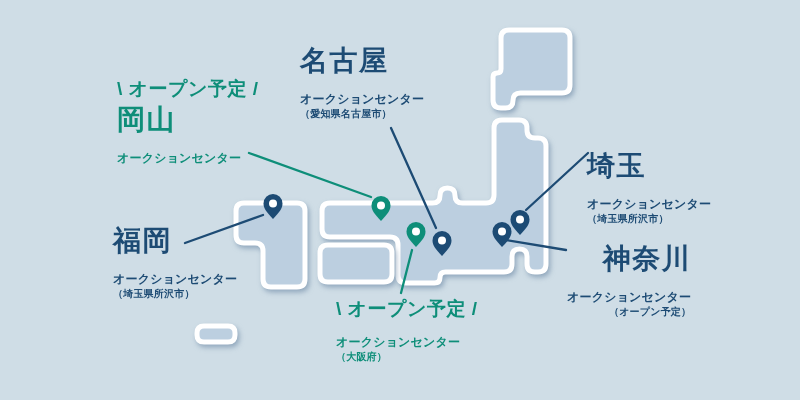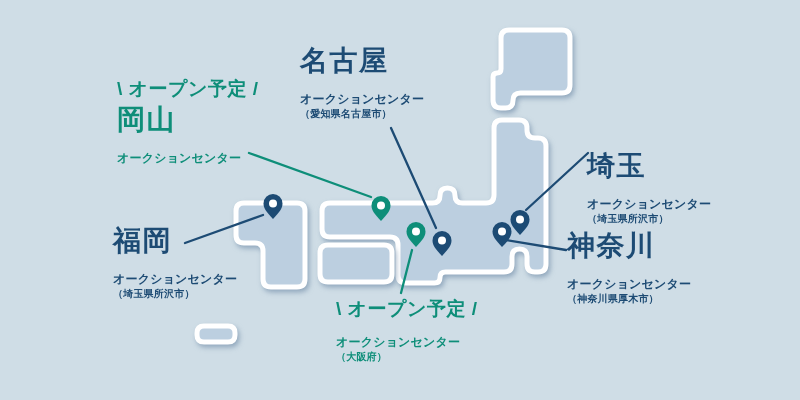--- a/index.html
+++ b/index.html
@@ -26,21 +26,21 @@
   .loc .status{font-size:19px;letter-spacing:.5px;margin-bottom:5px;}
   .loc .city{font-size:28px;letter-spacing:1.5px;}
   .loc .sub{font-size:12px;margin-top:16px;letter-spacing:.2px;font-family:Liberation Serif, serif;}
   .loc .addr{font-size:10px;margin-top:2px;letter-spacing:.2px;}
   .navy{color:#1d4b74;}
   .teal{color:#0e8e79;}
   .pos-nagoya{left:300px;top:46px;width:190px;text-align:left;}
   .pos-okayama{left:117px;top:79px;}
   .pos-fukuoka{left:113px;top:226px;}
   .pos-saitama{left:587px;top:151px;}
-  .pos-kanagawa{left:567px;top:231px;}
+  .pos-kanagawa{left:567px;top:244px;text-align:right;}
   .pos-osaka{left:336px;top:299px;}
 </style>
 </head>
 <body>
 
 <div class="stage">
 
   <svg class="map" width="800" height="400" viewBox="0 0 800 400">
       <path d="M501.0 38.0 Q501 30 509.0 30.0 L562.0 30.0 Q570 30 570.0 38.0 L570.0 85.0 Q570 93 562.0 93.0 L520.5 93.0 Q513 93 513.0 100.5 L513.0 100.5 Q513 108 505.5 108.0 L501.0 108.0 Q493 108 493.0 100.0 L493.0 77.0 Q493 73 497.0 73.0 L497.0 73.0 Q501 73 501.0 69.0 Z" fill="#bccfe0" stroke="#ffffff" stroke-width="5" stroke-linejoin="round" class="island"></path>
       <path d="M322.0 211.0 Q322 203 330.0 203.0 L432.5 203.0 Q440 203 440.0 195.5 L440.0 195.5 Q440 188 447.5 188.0 L447.5 188.0 Q455 188 455.0 195.5 L455.0 195.5 Q455 203 462.5 203.0 L486.0 203.0 Q494 203 494.0 195.0 L494.0 128.0 Q494 120 502.0 120.0 L519.0 120.0 Q527 120 527.0 128.0 L527.0 130.0 Q527 138 535.0 138.0 L538.0 138.0 Q546 138 546.0 146.0 L546.0 264.0 Q546 272 538.0 272.0 L535.0 272.0 Q527 272 527.0 264.0 L527.0 256.5 Q527 249 519.5 249.0 L519.5 249.0 Q512 249 512.0 256.5 L512.0 264.0 Q512 272 504.0 272.0 L445.5 272.0 Q440 272 440.0 277.5 L440.0 277.5 Q440 283 434.5 283.0 L406.0 283.0 Q398 283 398.0 275.0 L398.0 245.0 Q398 237 390.0 237.0 L330.0 237.0 Q322 237 322.0 229.0 Z" fill="#bccfe0" stroke="#ffffff" stroke-width="5" stroke-linejoin="round" class="island"></path>
@@ -99,21 +99,21 @@
 
   <div class="loc navy pos-saitama">
     <div class="city">埼玉</div>
     <div class="sub">オークションセンター</div>
     <div class="addr">（埼玉県所沢市）</div>
   </div>
 
   <div class="loc navy pos-kanagawa">
     <div class="city">神奈川</div>
     <div class="sub">オークションセンター</div>
-    <div class="addr">（神奈川県厚木市）</div>
+    <div class="addr">（オープン予定）</div>
   </div>
 
   <div class="loc teal pos-osaka">
     <div class="status">\ オープン予定 /</div>
     <div class="sub">オークションセンター</div>
     <div class="addr">（大阪府）</div>
   </div>
 
 </div>
 

